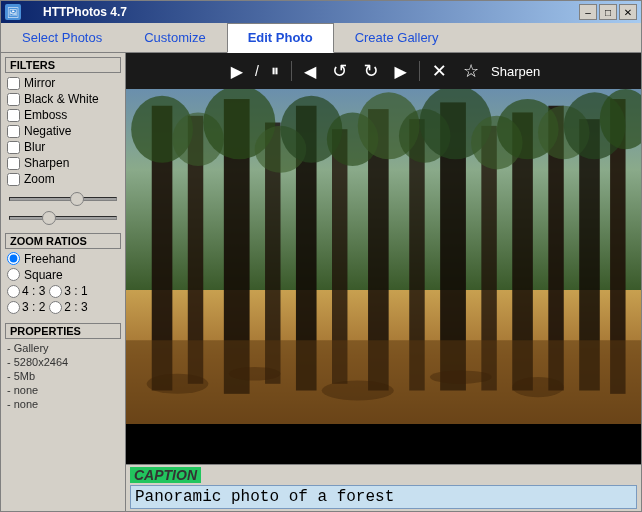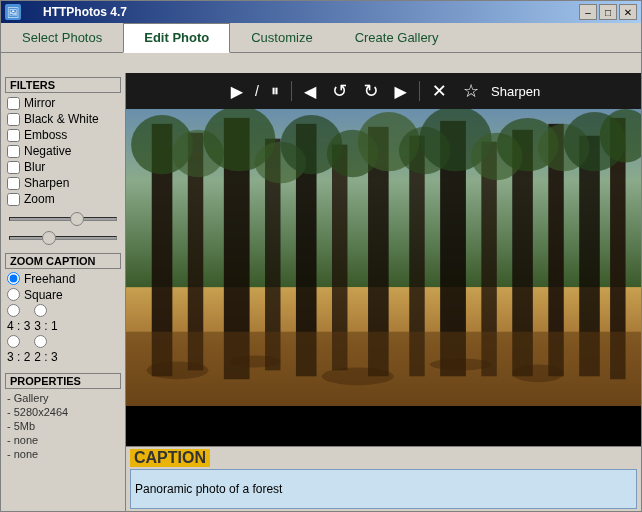--- a/index.html
+++ b/index.html
@@ -69,37 +69,36 @@
     .menu-bar {
       display: flex;
       background: #d4d0c8;
       border-bottom: 1px solid #808080;
       flex-shrink: 0;
     }
     .menu-tab {
       padding: 6px 20px;
       cursor: pointer;
       font-size: 13px;
-      color: #14532d;
+      color: #1d4ed8;
       border: 1px solid transparent;
       position: relative;
     }
     .menu-tab.active {
       background: white;
       border: 1px solid #808080;
       border-bottom: 1px solid white;
       font-weight: bold;
       margin-bottom: -1px;
       z-index: 1;
     }
     .content-area {
       display: flex;
       flex: 1;
       overflow: hidden;
-      margin-top: 20px;
     }
     .sidebar {
       width: 125px;
       background: #d4d0c8;
       border-right: 1px solid #808080;
       display: flex;
       flex-direction: column;
       padding: 4px;
       gap: 4px;
       overflow-y: auto;
@@ -160,24 +159,23 @@
       height: 13px;
       margin: 0;
     }
     .ratio-row {
       display: flex;
       gap: 4px;
       padding: 1px 2px;
     }
     .ratio-item {
       display: flex;
-      align-items: flex-start;
+      align-items: center;
       gap: 2px;
       font-size: 12px;
-      flex-direction: column;
     }
     .properties-section {
       margin-top: 4px;
     }
     .prop-item {
       font-size: 11px;
       padding: 1px 2px;
       color: #333;
     }
     .main-area {
@@ -247,35 +245,37 @@
       height: 40px;
       flex-shrink: 0;
     }
     .caption-area {
       background: #d4d0c8;
       border-top: 1px solid #808080;
       padding: 2px 4px;
       flex-shrink: 0;
     }
     .caption-label {
-      font-size: 16px;
+      font-size: 14px;
       font-weight: bold;
       color: #333;
-      background: #eab308;
+      background: #22c55e;
       padding: 0 4px;
       display: inline-block;
       margin-bottom: 2px;
+      font-style: italic;
     }
     .caption-input {
       width: 100%;
       border: 1px solid #7a9abf;
       background: #c8e0f0;
-      padding: 12px 4px;
-      font-size: 12px;
+      padding: 2px 4px;
+      font-size: 16px;
       outline: none;
+      font-family: Liberation Mono, monospace;
     }
     .favorite-text {
       color: white;
       font-size: 13px;
     }
   </style>
 </head>
 <body>
 
 <div class="window">
@@ -289,27 +289,27 @@
       <div class="title-btn">–</div>
       <div class="title-btn">□</div>
       <div class="title-btn">✕</div>
     </div>
   </div>
 
   <div class="menu-bar">
     <div class="menu-tab">
       <span>Select Photos</span>
     </div>
+    <div class="menu-tab">
+      <span>Customize</span>
+    </div>
     <div class="menu-tab active">
       <span>Edit Photo</span>
     </div>
     <div class="menu-tab">
-      <span>Customize</span>
-    </div>
-    <div class="menu-tab">
       <span>Create Gallery</span>
     </div>
   </div>
 
   <div class="content-area">
 
     <div class="sidebar">
 
       <div>
         <div class="section-header">FILTERS</div>
@@ -343,21 +343,21 @@
         </div>
         <div class="slider-container">
           <input type="range" class="slider" min="0" max="100" value="65" style="">
         </div>
         <div class="slider-container">
           <input type="range" class="slider" min="0" max="100" value="35" style="">
         </div>
       </div>
 
       <div class="zoom-section">
-        <div class="section-header">ZOOM CAPTION</div>
+        <div class="section-header">ZOOM RATIOS</div>
         <div class="radio-item">
           <input type="radio" name="zoom" checked="" style="">
           <span>Freehand</span>
         </div>
         <div class="radio-item">
           <input type="radio" name="zoom" style="">
           <span>Square</span>
         </div>
         <div class="ratio-row">
           <div class="ratio-item">

